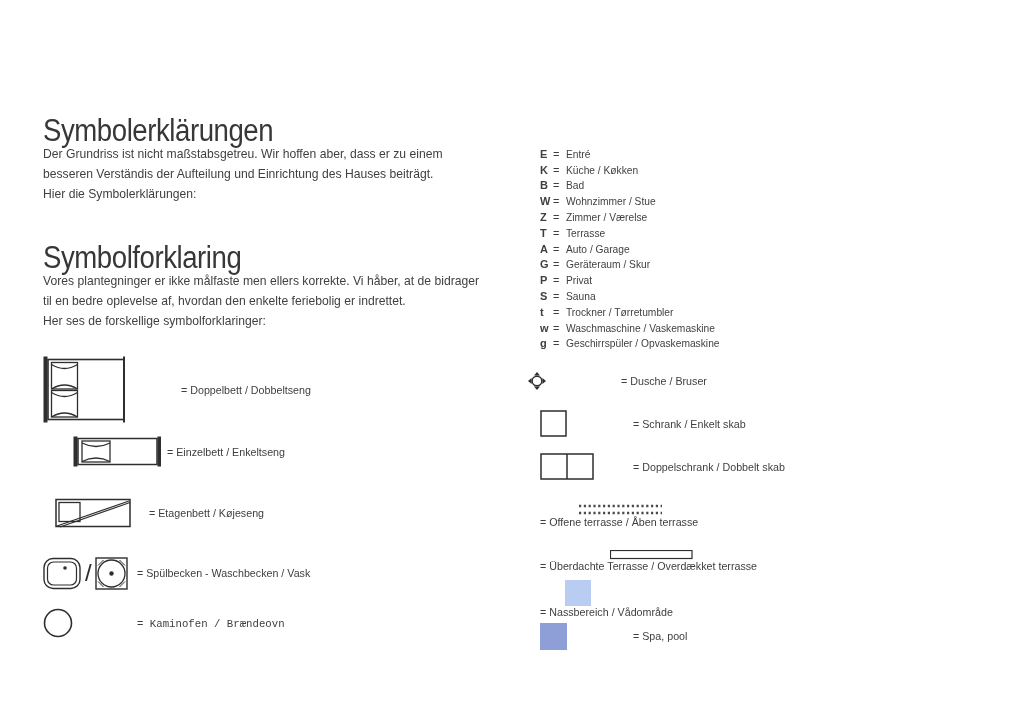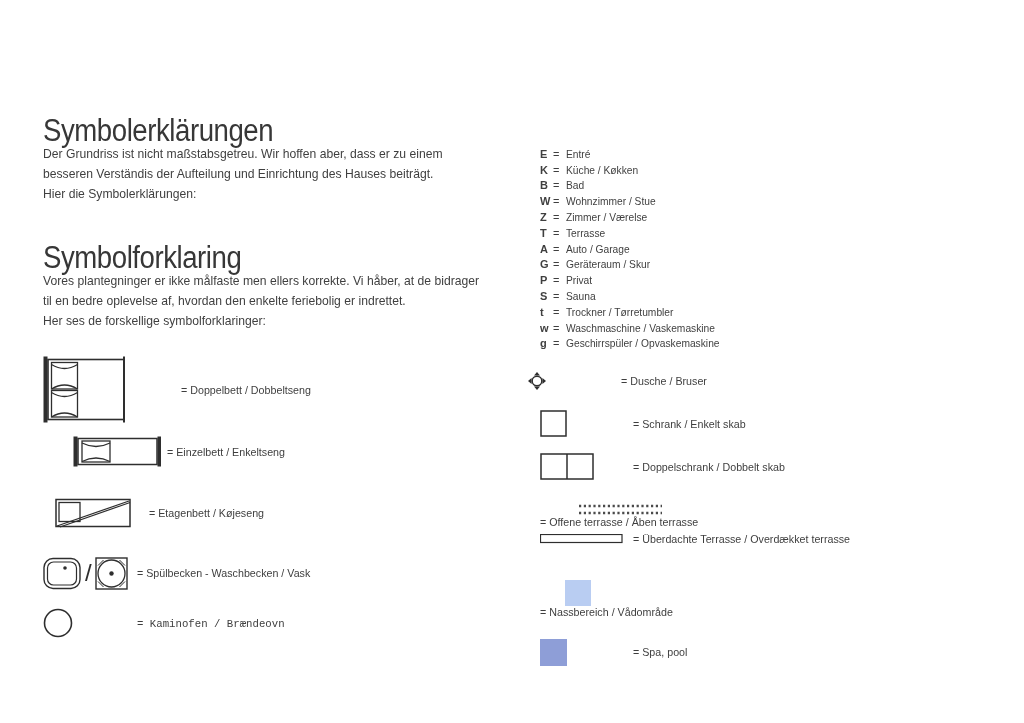--- a/index.html
+++ b/index.html
@@ -245,36 +245,36 @@
       <svg width="83" height="13" viewBox="0 0 83 13">
         <g stroke="#4a4a4a" stroke-width="2.4" fill="none" stroke-dasharray="2.2,2.6">
           <line x1="0" y1="3" x2="83" y2="3"></line>
           <line x1="0" y1="10" x2="83" y2="10"></line>
         </g>
       </svg>
     </span>
     <span class="sym-label">= Offene terrasse / Åben terrasse</span>
   </div>
 
-  <div class="sym-row right" style="left:540px; top:534px; height:10px;">
+  <div class="sym-row right" style="left:540px; top:550px; height:10px;flex-direction:column;">
     <span class="iconbox">
       <svg width="83" height="10" viewBox="0 0 83 10">
         <rect x="0.5" y="0.5" width="81.5" height="8" stroke="#2e2e2e" stroke-width="1.2" fill="none"></rect>
       </svg>
     </span>
     <span class="sym-label">= Überdachte Terrasse / Overdækket terrasse</span>
   </div>
 
   <div class="sym-row right" style="left:540px; top:580px; height:27px;flex-direction:column;">
     <span class="iconbox">
       <span class="fillsq" style="width: 26px; height: 26px; background: rgb(185, 205, 242);"></span>
     </span>
     <span class="sym-label">= Nassbereich / Vådområde</span>
   </div>
 
-  <div class="sym-row right" style="left:540px; top:638px; height:28px;">
+  <div class="sym-row right" style="left:540px; top:622px; height:28px;">
     <span class="iconbox">
       <span class="fillsq" style="width: 27px; height: 27px; background: rgb(142, 158, 215);"></span>
     </span>
     <span class="sym-label">= Spa, pool</span>
   </div>
 
 </div>
 
 </body></html>

